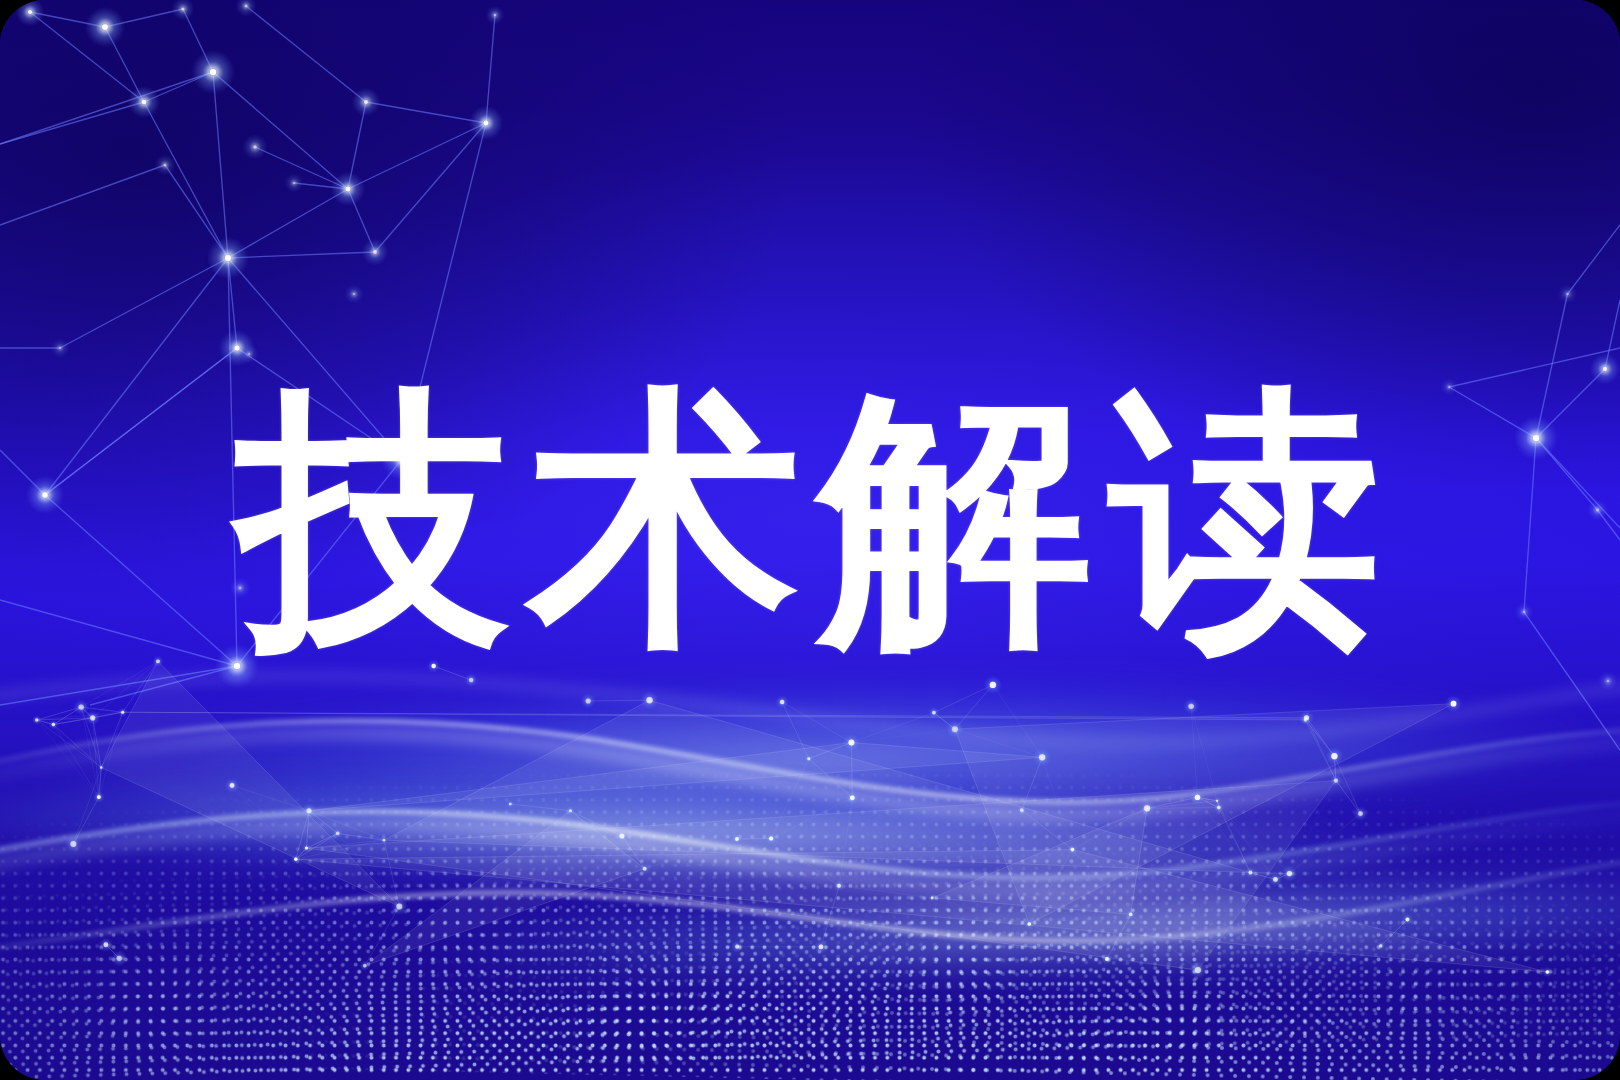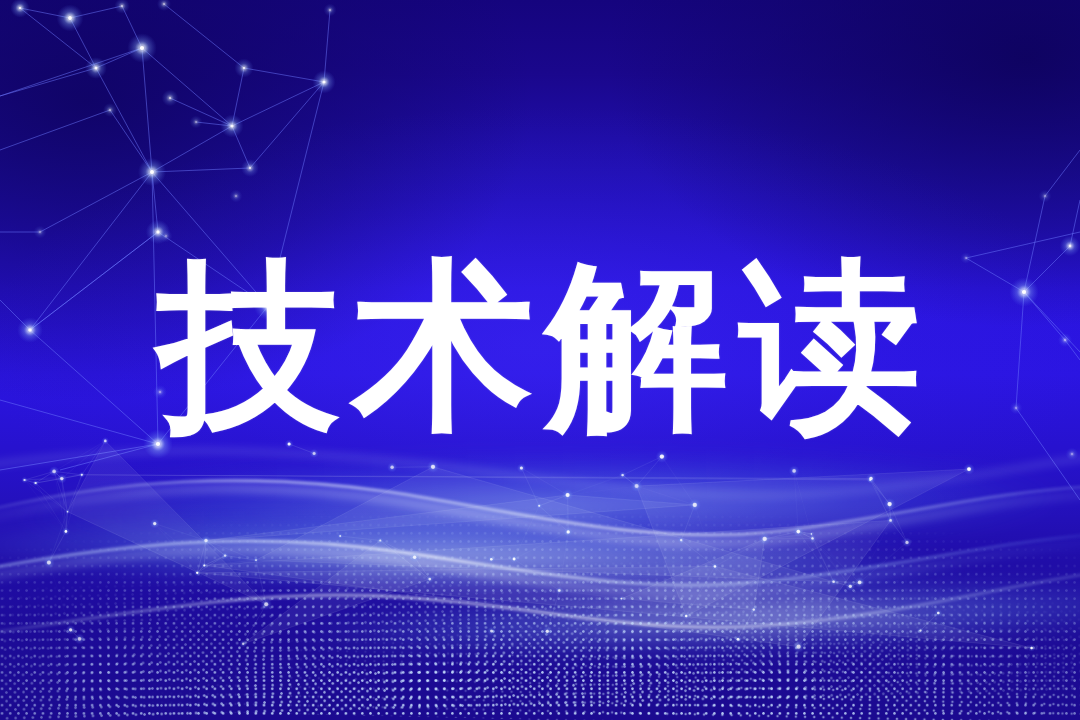--- a/index.html
+++ b/index.html
@@ -7,20 +7,21 @@
     padding: 0;
     background: #000;
   }
   #banner {
     position: relative;
     width: 1080px;
     height: 720px;
     overflow: hidden;
     font-family: "DejaVu Sans", "Liberation Sans", sans-serif;
     background: #1a0b8e;
+    border-radius: 30px;
   }
 
   
   .bg-base {
     position: absolute;
     inset: 0;
     background:
       linear-gradient(180deg,
         #15047e 0%,
         #1a078c 10%,

